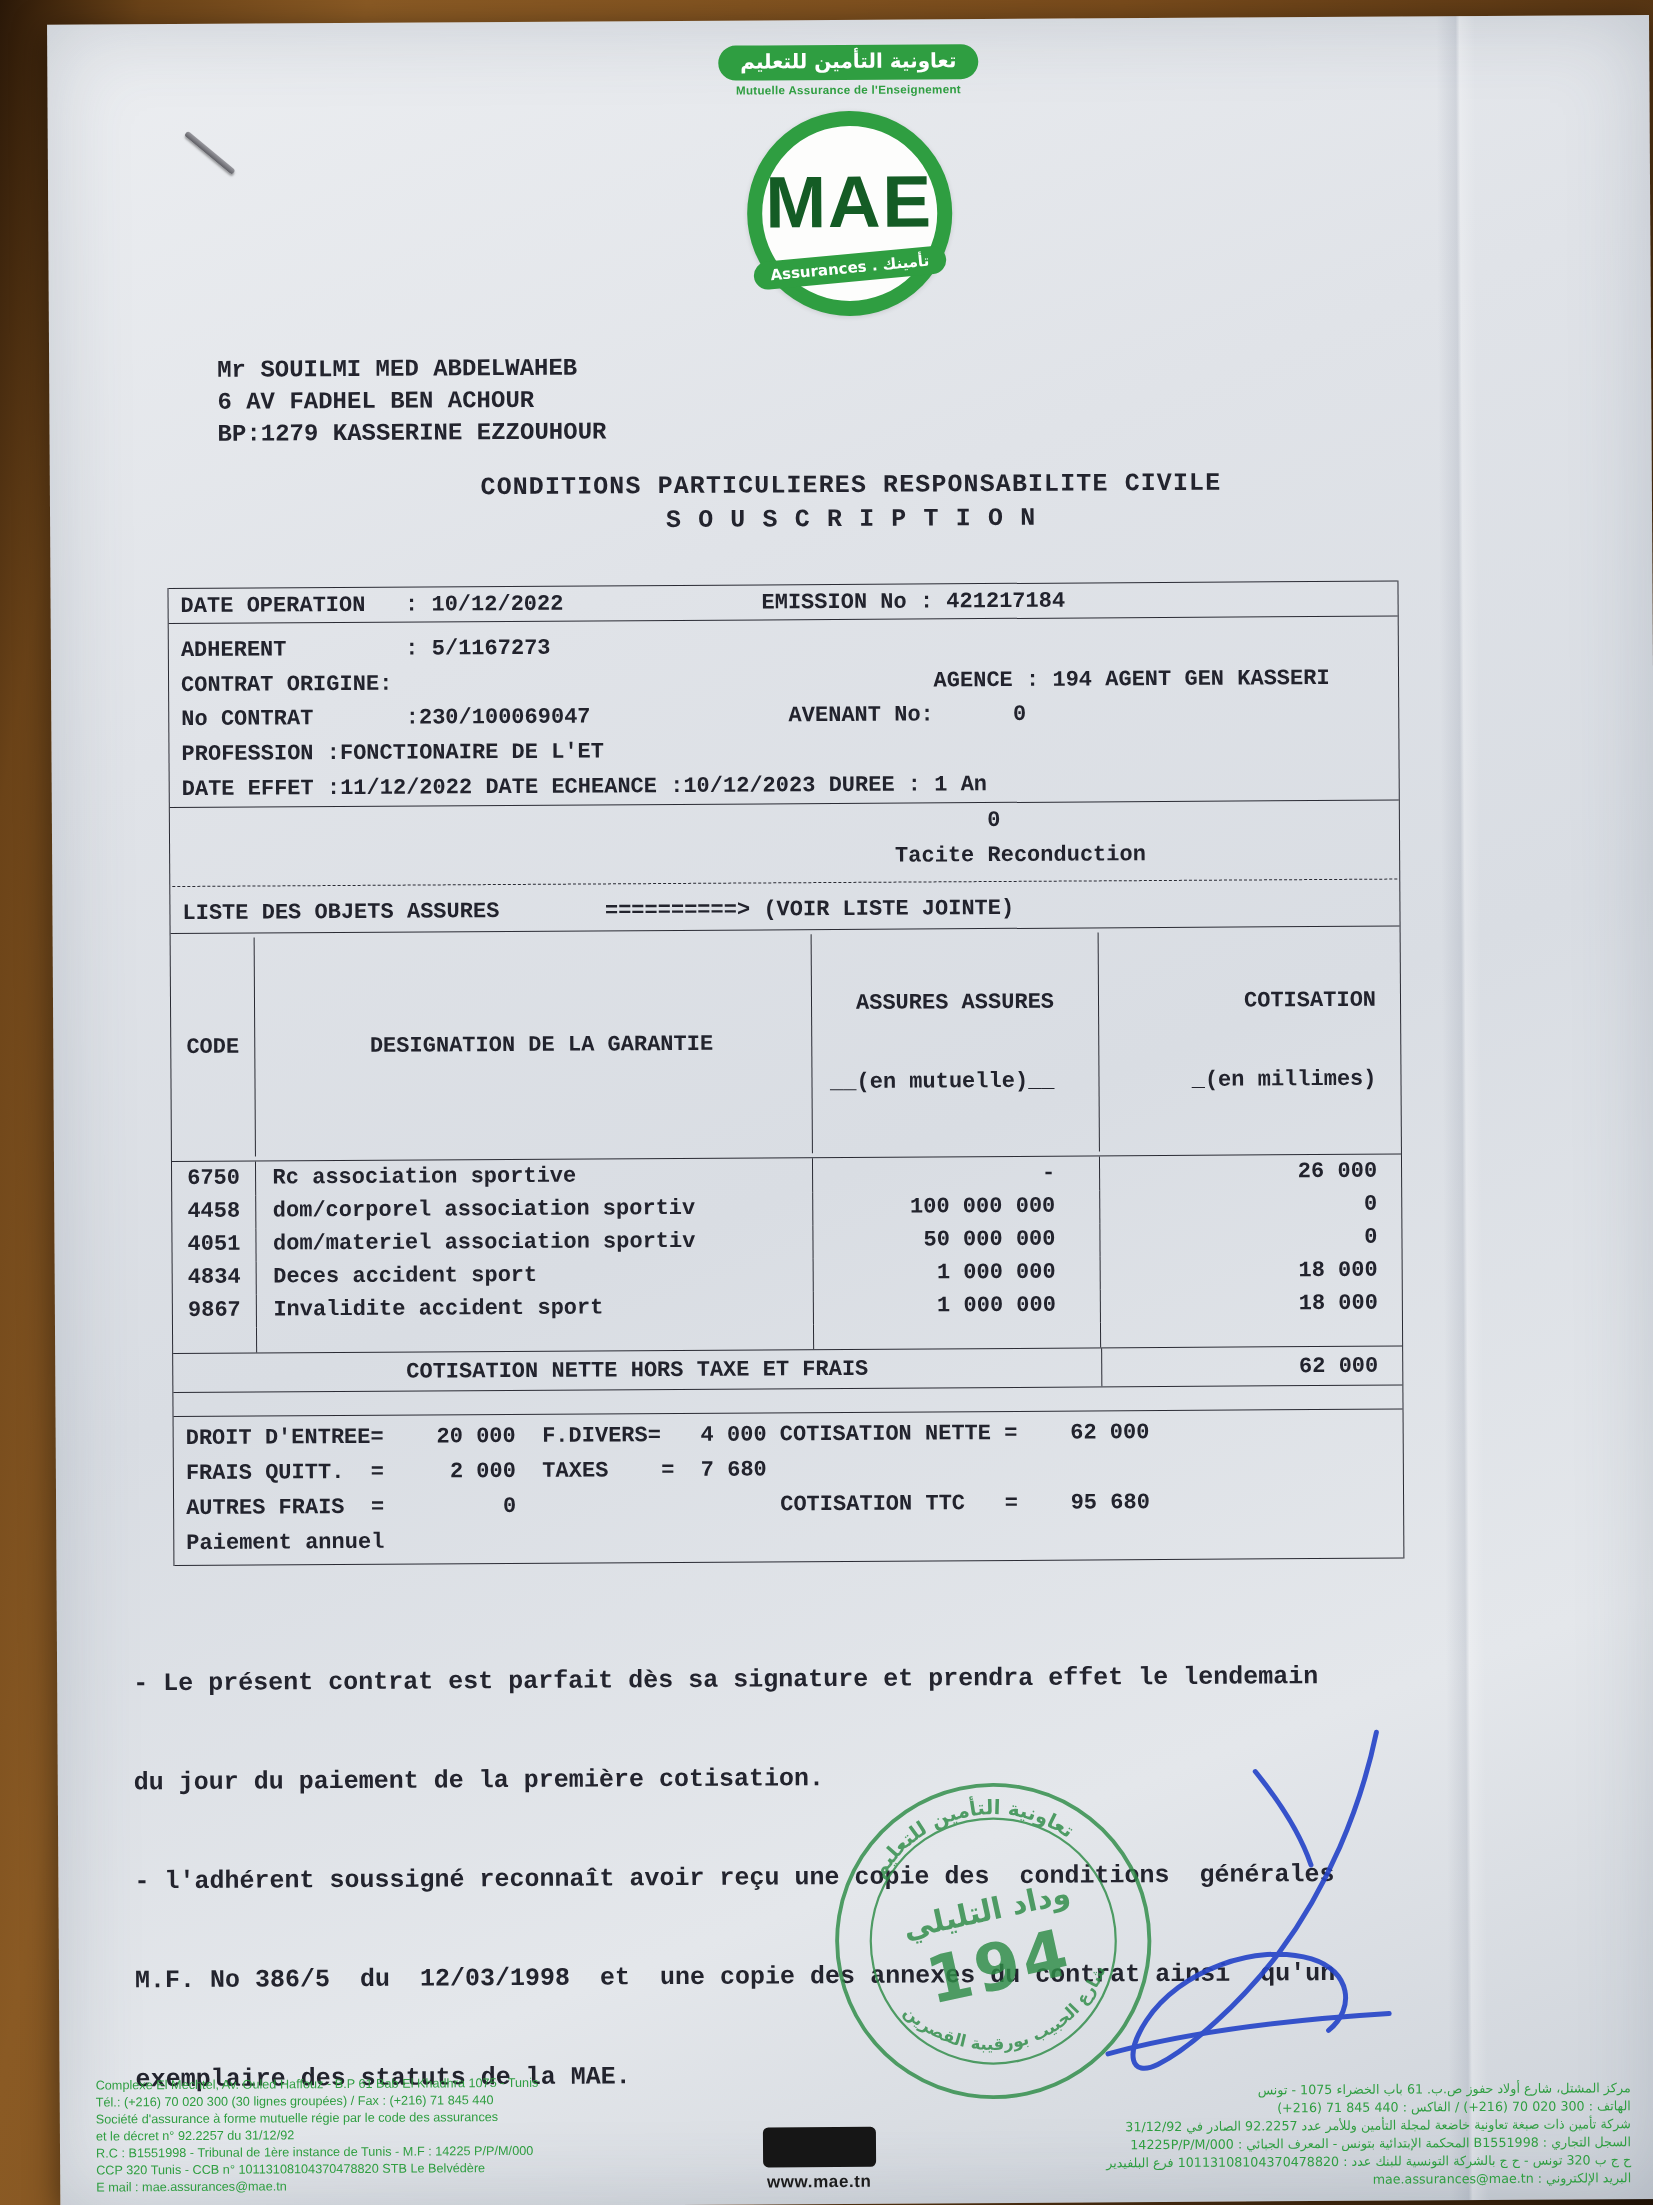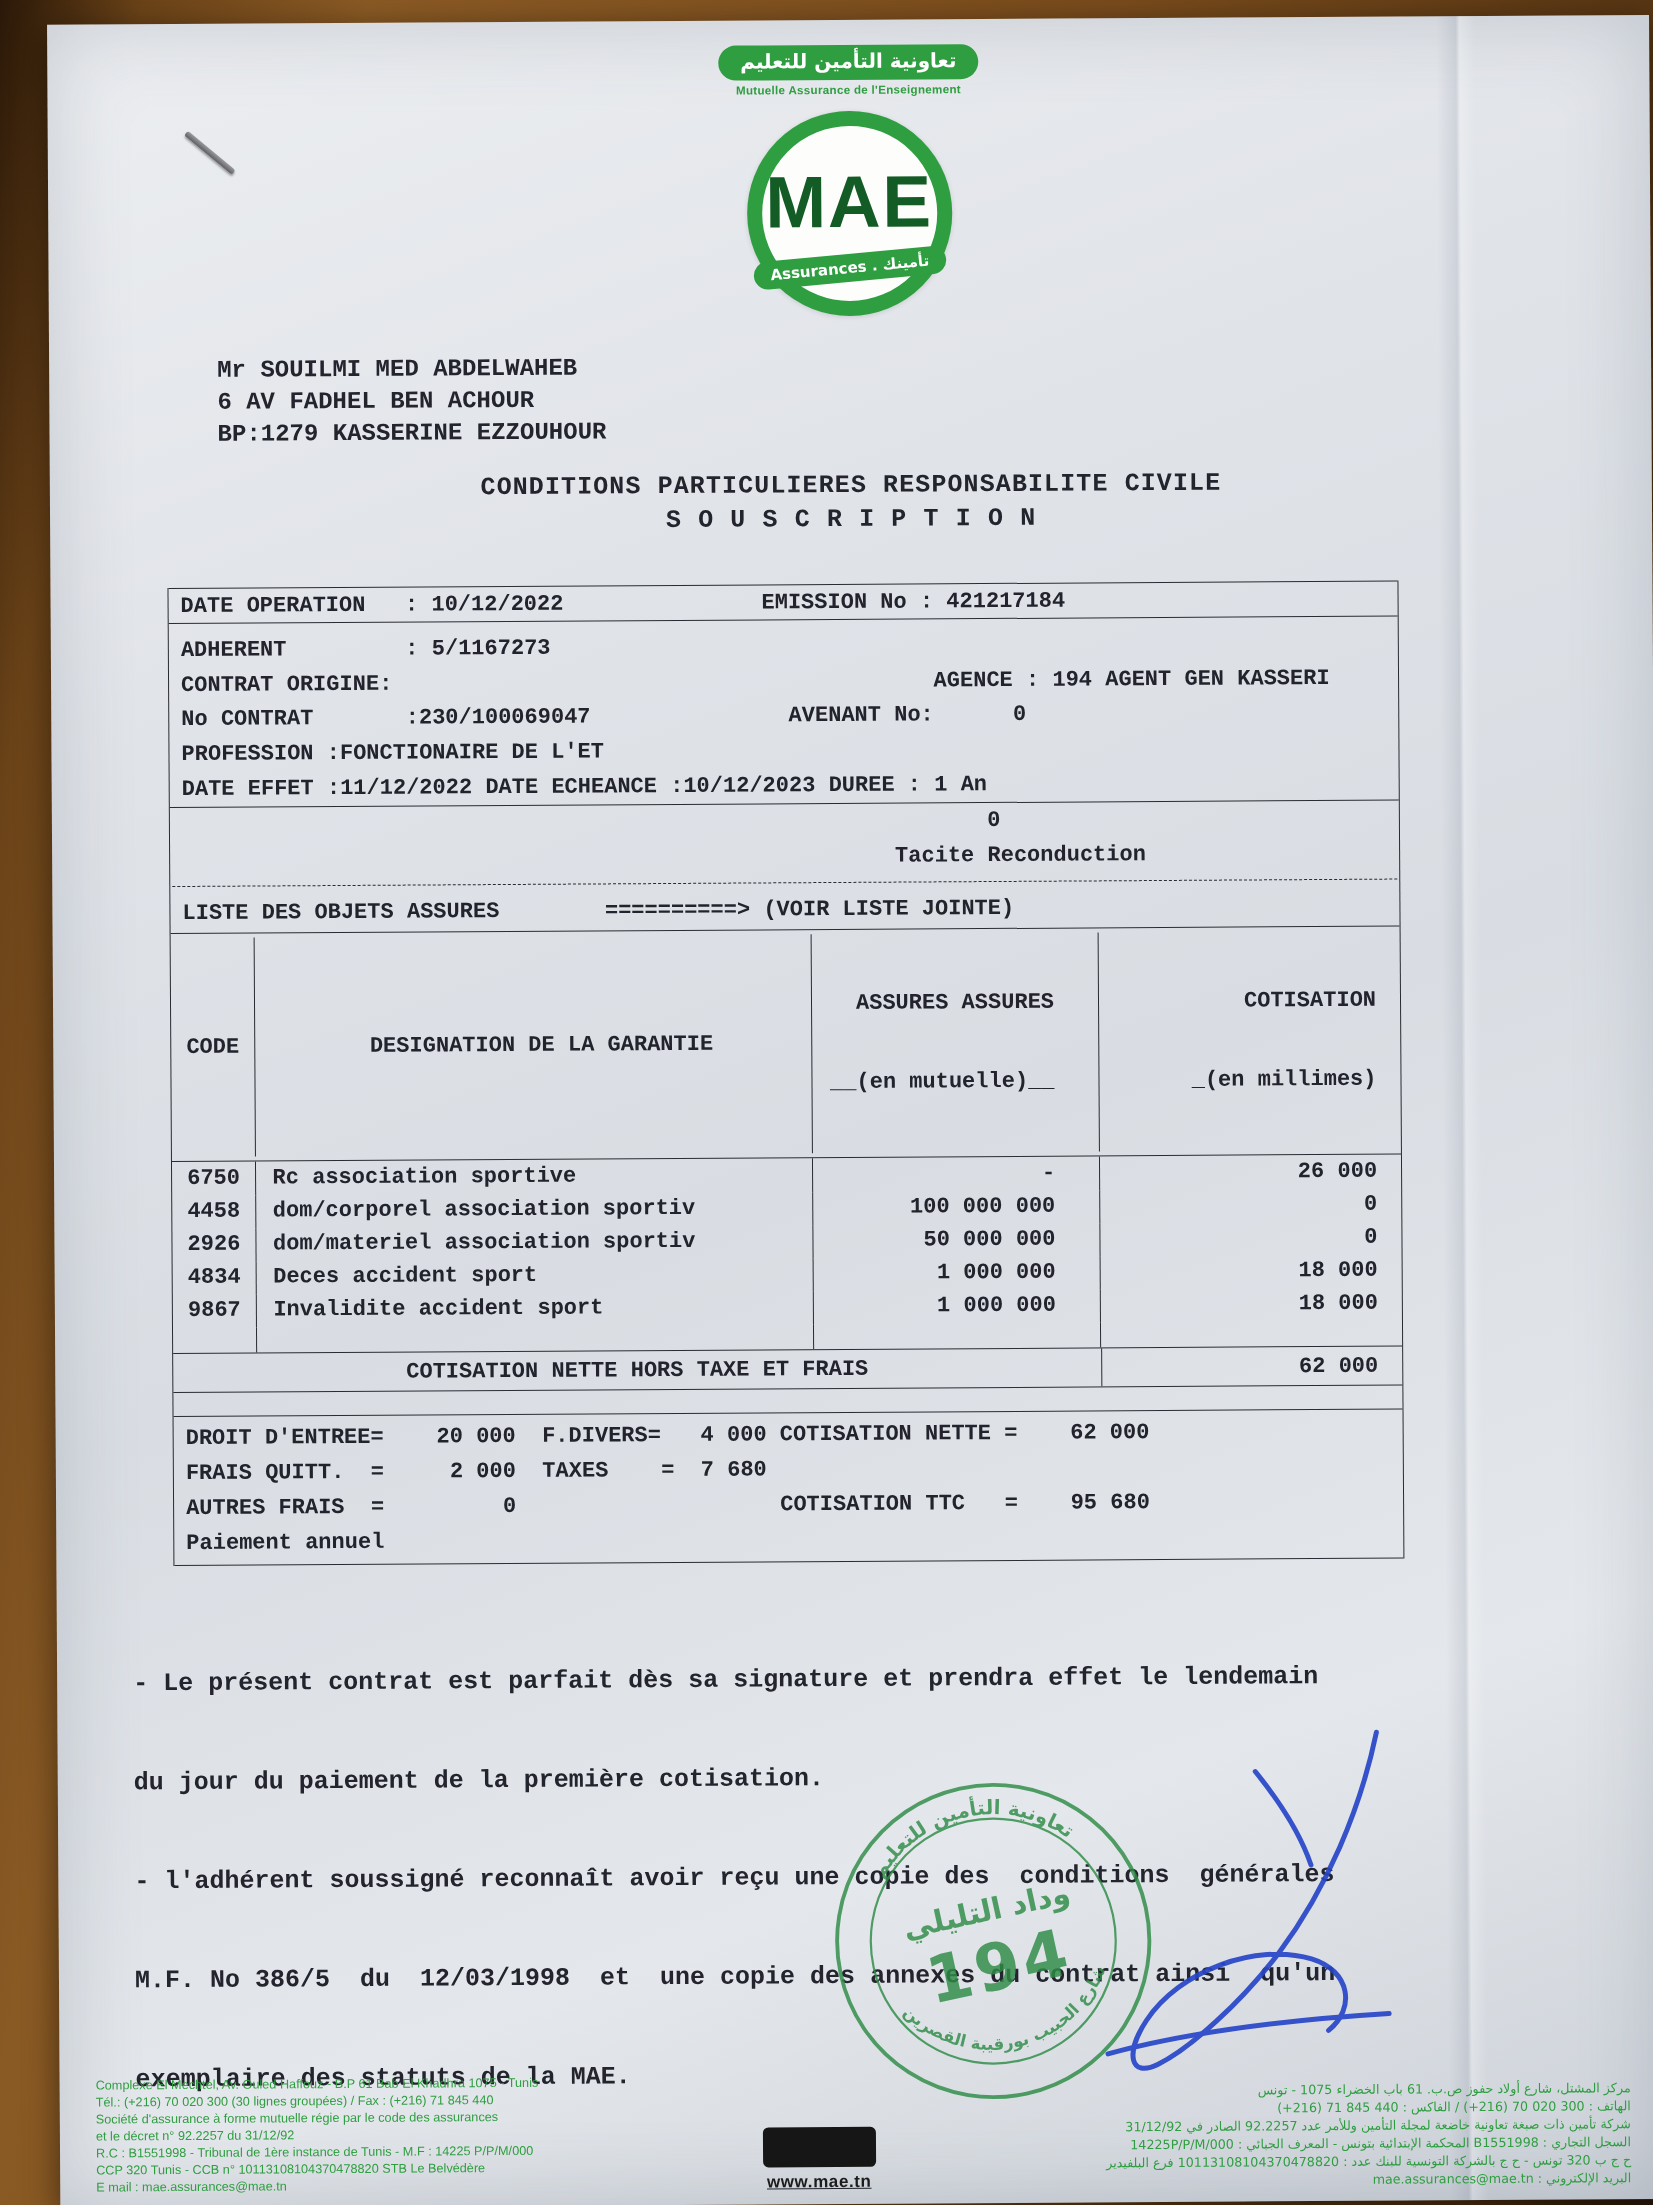--- a/index.html
+++ b/index.html
@@ -82,21 +82,21 @@
   .stamp { position:absolute; left:769px; top:1751px; width:331px; height:342px; opacity:0.82; }
   .stamp text { font-family:"DejaVu Sans",sans-serif; fill:#2e8c47; }
   .signature { position:absolute; left:1032px; top:1702px; width:309px; height:358px; }
 
   
   .footer { position:absolute; left:36px; right:31px; bottom:12px; display:flex;
             justify-content:space-between; align-items:flex-end; }
   .f-left { color:#2f9e41; font-size:12.7px; line-height:17px; width:551px; }
   .f-right { color:#2f9e41; font-size:12.7px; line-height:18px; width:640px; text-align:right;
              direction:rtl; font-family:"DejaVu Sans",sans-serif; }
-  .f-center { width:210px; text-align:center;text-decoration:underline; }
+  .f-center { width:210px; text-align:center; }
   .f-logo { width:113px; height:40px; background:#161616; border-radius:5.5px; margin:0 auto 5.5px; }
   .f-www { font-size:17px; font-weight:bold; color:#1c1c1c; letter-spacing:0.6px; }
 </style>
 </head>
 <body>
 
 <div class="paper">
   <div class="crease" style="left:1389px;"></div>
   <div class="staple"></div>
 
@@ -156,21 +156,21 @@
         <div class="c cap">-</div>
         <div class="c cot">26 000</div>
       </div>
       <div class="g-row">
         <div class="c code">4458</div>
         <div class="c desig">dom/corporel association sportiv</div>
         <div class="c cap">100 000 000</div>
         <div class="c cot">0</div>
       </div>
       <div class="g-row">
-        <div class="c code">2926</div>
+        <div class="c code">4051</div>
         <div class="c desig">dom/materiel association sportiv</div>
         <div class="c cap">50 000 000</div>
         <div class="c cot">0</div>
       </div>
       <div class="g-row">
         <div class="c code">4834</div>
         <div class="c desig">Deces accident sport</div>
         <div class="c cap">1 000 000</div>
         <div class="c cot">18 000</div>
       </div>

